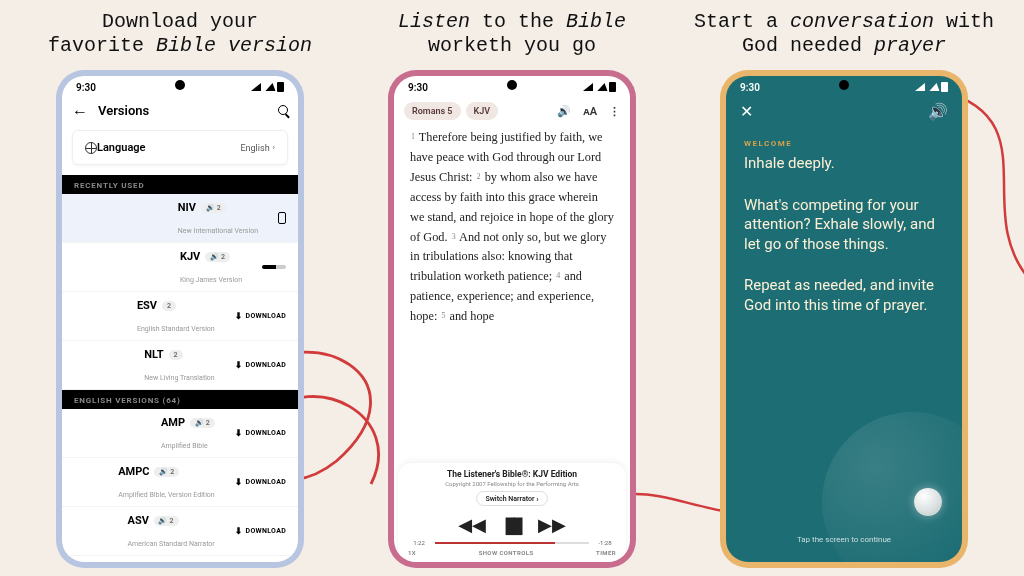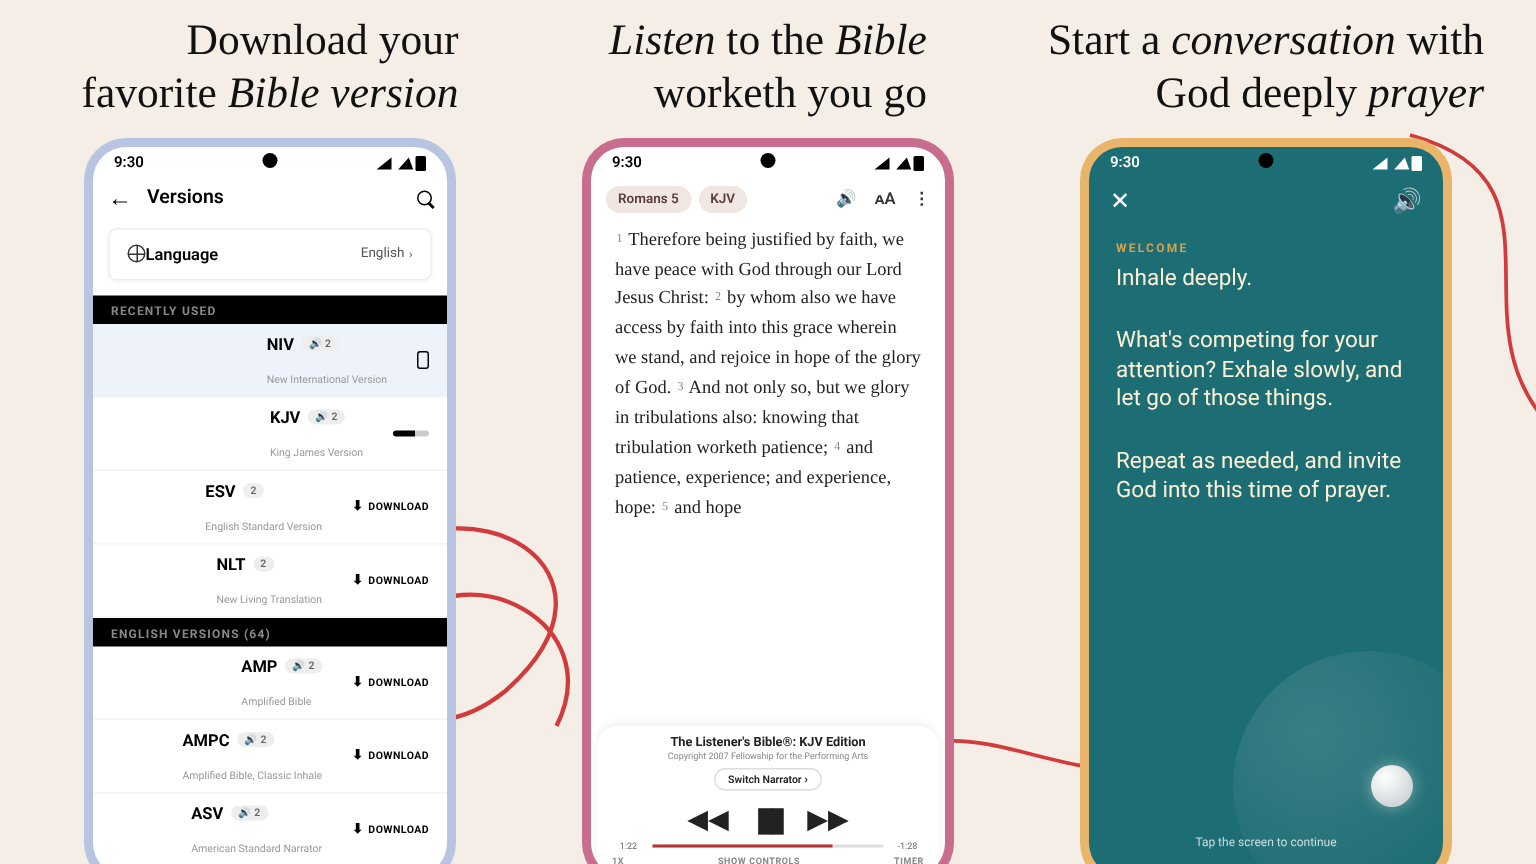--- a/index.html
+++ b/index.html
@@ -5,22 +5,22 @@
   * { box-sizing: border-box; margin: 0; padding: 0; }
   body {
     width: 1024px; height: 576px;
     background: #f5eee7;
     font-family: -apple-system, BlinkMacSystemFont, "Segoe UI", Roboto, sans-serif;
     display: flex; justify-content: space-around; align-items: flex-start;
     padding: 10px 14px; overflow: hidden; position: relative;
   }
   .panel { width: 320px; display: flex; flex-direction: column; align-items: center; }
   .headline {
-    font-family: Liberation Serif, serif;
-    font-size: 29px; line-height: 1.2; text-align: right;
+    font-family: Liberation Mono, monospace;
+    font-size: 20px; line-height: 1.2; text-align: center;
     color: #111; margin-bottom: 12px; font-weight: 500;
   }
   .headline .em { font-style: italic; }
   .phone {
     width: 248px; height: 498px;
     border-radius: 28px; padding: 6px;
     position: relative;
   }
   .phone.blue   { background: #b7c5e0; }
   .phone.pink   { background: #c96d8e; }
@@ -250,21 +250,21 @@
             <span class="dl">⬇</span>
             <span>DOWNLOAD</span>
           </div>
       </div>
       <div class="version-row">
         <div>
           <div class="abbr">
               <span>AMPC</span>
               <span class="badge">🔊 <span>2</span></span>
             </div>
-          <div class="full">Amplified Bible, Classic Inhale</div>
+          <div class="full">Amplified Bible, Version Edition</div>
         </div>
         <div class="action">
             <span class="dl">⬇</span>
             <span>DOWNLOAD</span>
           </div>
       </div>
       <div class="version-row">
         <div>
           <div class="abbr">
               <span>ASV</span>
@@ -333,21 +333,21 @@
           <span>TIMER</span>
         </div>
       </div>
     </div>
   </div>
 </div>
 
 <div class="panel">
   <div class="headline">
     <span>Start a </span><span class="em">conversation</span><span> with</span><br>
-    <span>God deeply </span><span class="em">prayer</span>
+    <span>God needed </span><span class="em">prayer</span>
   </div>
   <div class="phone orange">
     <div class="notch"></div>
     <div class="screen teal">
       <div class="statusbar">
         <span>9:30</span>
         <div class="right">
             <div class="s-signal"></div>
             <div class="s-wifi"></div>
             <div class="s-batt"></div>

